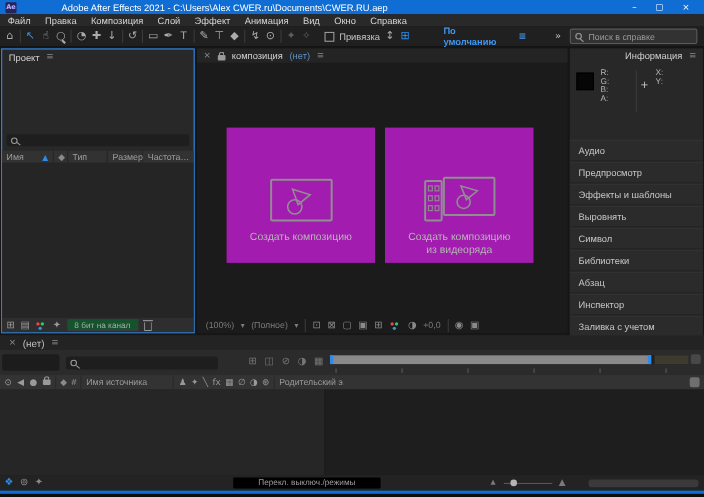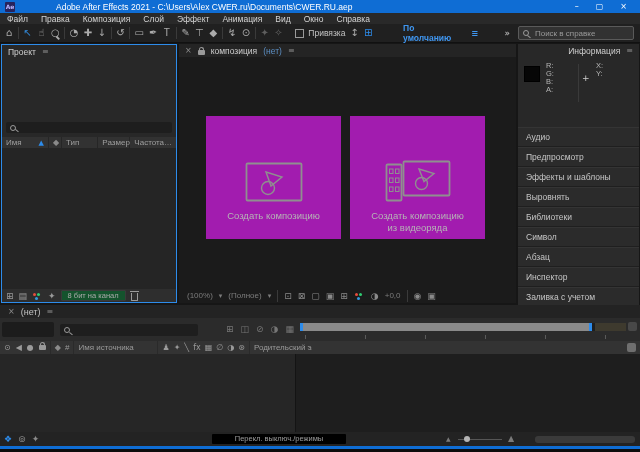--- a/index.html
+++ b/index.html
@@ -281,22 +281,22 @@
           <div>X:</div>
           <div>Y:</div>
         </div>
       <div class="ihd"></div>
     </div>
     <div class="sp-list">
         <div class="sp-item">Аудио</div>
         <div class="sp-item">Предпросмотр</div>
         <div class="sp-item">Эффекты и шаблоны</div>
         <div class="sp-item">Выровнять</div>
+        <div class="sp-item">Символ</div>
         <div class="sp-item">Библиотеки</div>
-        <div class="sp-item">Символ</div>
         <div class="sp-item">Абзац</div>
         <div class="sp-item">Инспектор</div>
         <div class="sp-item">Заливка с учетом содержимого</div>
       </div>
   </div>
 
   <div class="tl">
     <div class="tl-tab">
       <span class="micon g">×</span>
       <span style="color:#c2c2c2;">(нет)</span>

